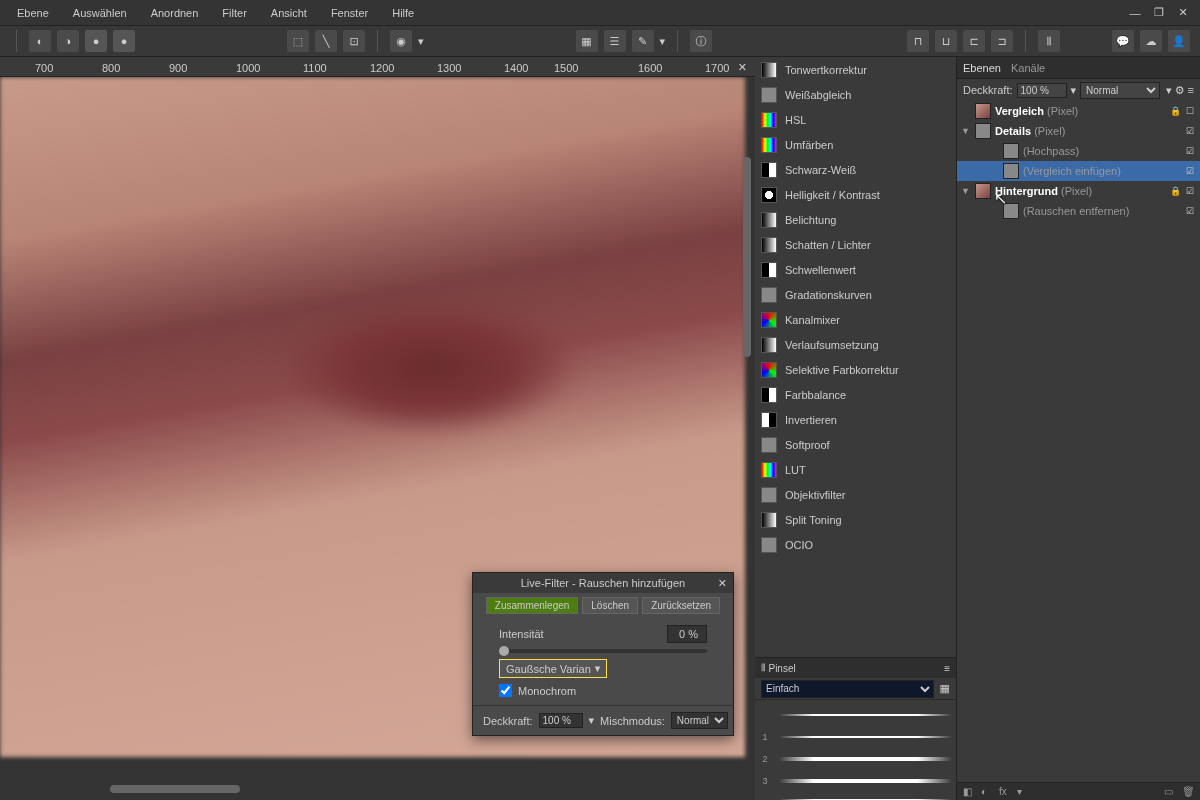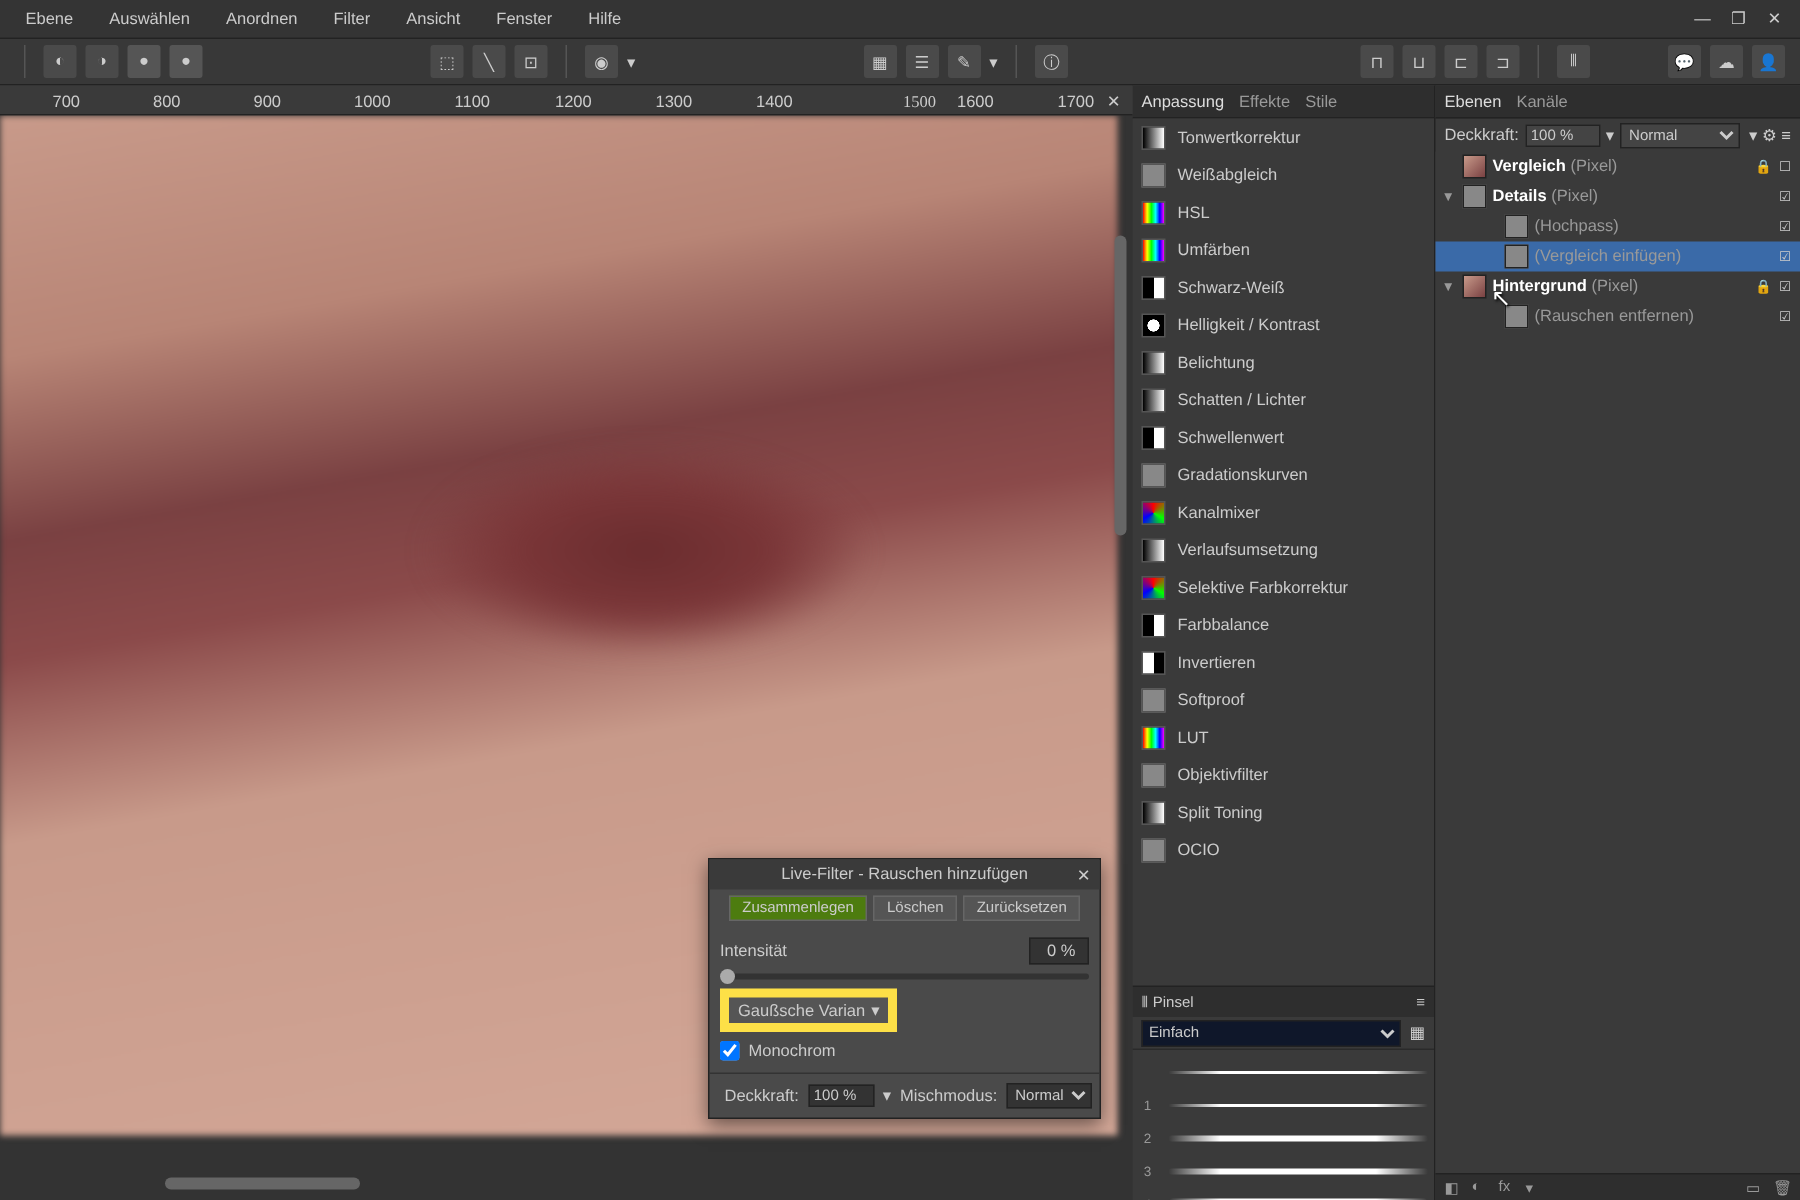--- a/index.html
+++ b/index.html
@@ -68,27 +68,27 @@
 .layer-lock{width:10px;font-size:9px;color:#999}
 .layer-row.grandchild{padding-left:32px}
 .layers-footer{height:18px;background:#2e2e2e;border-top:1px solid #222;display:flex;align-items:center;padding:0 6px;gap:6px}
 .layers-footer .ico{width:12px;height:12px;cursor:pointer;color:#999;font-size:10px}
 .dialog{position:absolute;left:472px;top:572px;width:262px;background:#4a4a4a;border:1px solid #222;box-shadow:0 4px 12px rgba(0,0,0,0.5);z-index:100}
 .dialog-title{height:20px;background:#3a3a3a;display:flex;align-items:center;justify-content:center;font-size:10px;position:relative}
 .dialog-title .close{position:absolute;right:6px;cursor:pointer}
 .dialog-buttons{height:24px;display:flex;align-items:center;justify-content:center;gap:4px;padding:4px}
 .dialog-buttons button{background:#555;border:1px solid #666;color:#ccc;padding:2px 8px;font-size:10px;cursor:pointer}
 .dialog-buttons button.primary{background:#4d7c0f}
-.dialog-body{padding:8px 7px}
+.dialog-body{padding:8px 26px}
 .field-row{display:flex;align-items:center;margin-bottom:4px;font-size:10px}
 .field-label{flex:1}
 .field-value{background:#333;padding:2px 8px;border:1px solid #222;width:40px;text-align:right}
 .slider-track{height:4px;background:#333;border-radius:2px;margin:6px 0;position:relative}
 .slider-thumb{width:10px;height:10px;background:#aaa;border-radius:50%;position:absolute;top:-3px;left:0}
-.dropdown-small{background:#555;border:6px solid #fde047;padding:2px 6px;font-size:10px;display:inline-flex;align-items:center;gap:4px;cursor:pointer}
+.dropdown-small{background:#555;border:1px solid #fde047;padding:2px 6px;font-size:10px;display:inline-flex;align-items:center;gap:4px;cursor:pointer}
 .checkbox-row{display:flex;align-items:center;gap:6px;margin-top:6px;font-size:10px}
 .dialog-footer{border-top:1px solid #333;padding:6px 10px;display:flex;align-items:center;gap:6px;font-size:10px}
 .dialog-footer input{width:44px;background:#333;color:#ccc;border:1px solid #222;padding:1px 3px;font-size:10px}
 .dialog-footer select{background:#333;color:#ccc;border:1px solid #222;padding:1px;font-size:10px;width:70px}
 .cursor-arrow{position:absolute;left:994px;top:189px;font-size:16px;color:#fff;z-index:200;pointer-events:none;text-shadow:1px 1px 2px #000}
 </style>
 </head>
 <body>
 
 <div class="menubar">
@@ -146,39 +146,34 @@
     <span class="close-tab">✕</span>
     <div class="ruler-top" id="ruler">
         <span style="left: 35px;">700</span>
         <span style="left: 102px; text-align: center;">800</span>
         <span style="left: 169px;">900</span>
         <span style="left: 236px;">1000</span>
         <span style="left: 303px;">1100</span>
         <span style="left: 370px;">1200</span>
         <span style="left: 437px;">1300</span>
         <span style="left: 504px;">1400</span>
-        <span style="left: 602px; font-family: Liberation Serif, serif;">1500</span>
+        <span style="left: 554px;">1500</span>
         <span style="left: 638px;">1600</span>
         <span style="left: 705px;">1700</span>
       </div>
     <div class="canvas-content">
       <div class="canvas-image"></div>
       <div class="lips"></div>
       <div class="scrollbar-v"></div>
       <div class="scrollbar-h"></div>
     </div>
   </div>
 
   <div class="right-panels">
     <div class="panel-col1">
-      <div class="panel-tabs">
-        <span class="active">Anpassung</span>
-        <span>Effekte</span>
-        <span>Stile</span>
-      </div>
       <div class="adj-list" id="adj-list">
           <div class="adj-item">
             <div class="adj-icon grad"></div>
             <span>Tonwertkorrektur</span>
           </div>
           <div class="adj-item">
             <div class="adj-icon gray"></div>
             <span>Weißabgleich</span>
           </div>
           <div class="adj-item">

